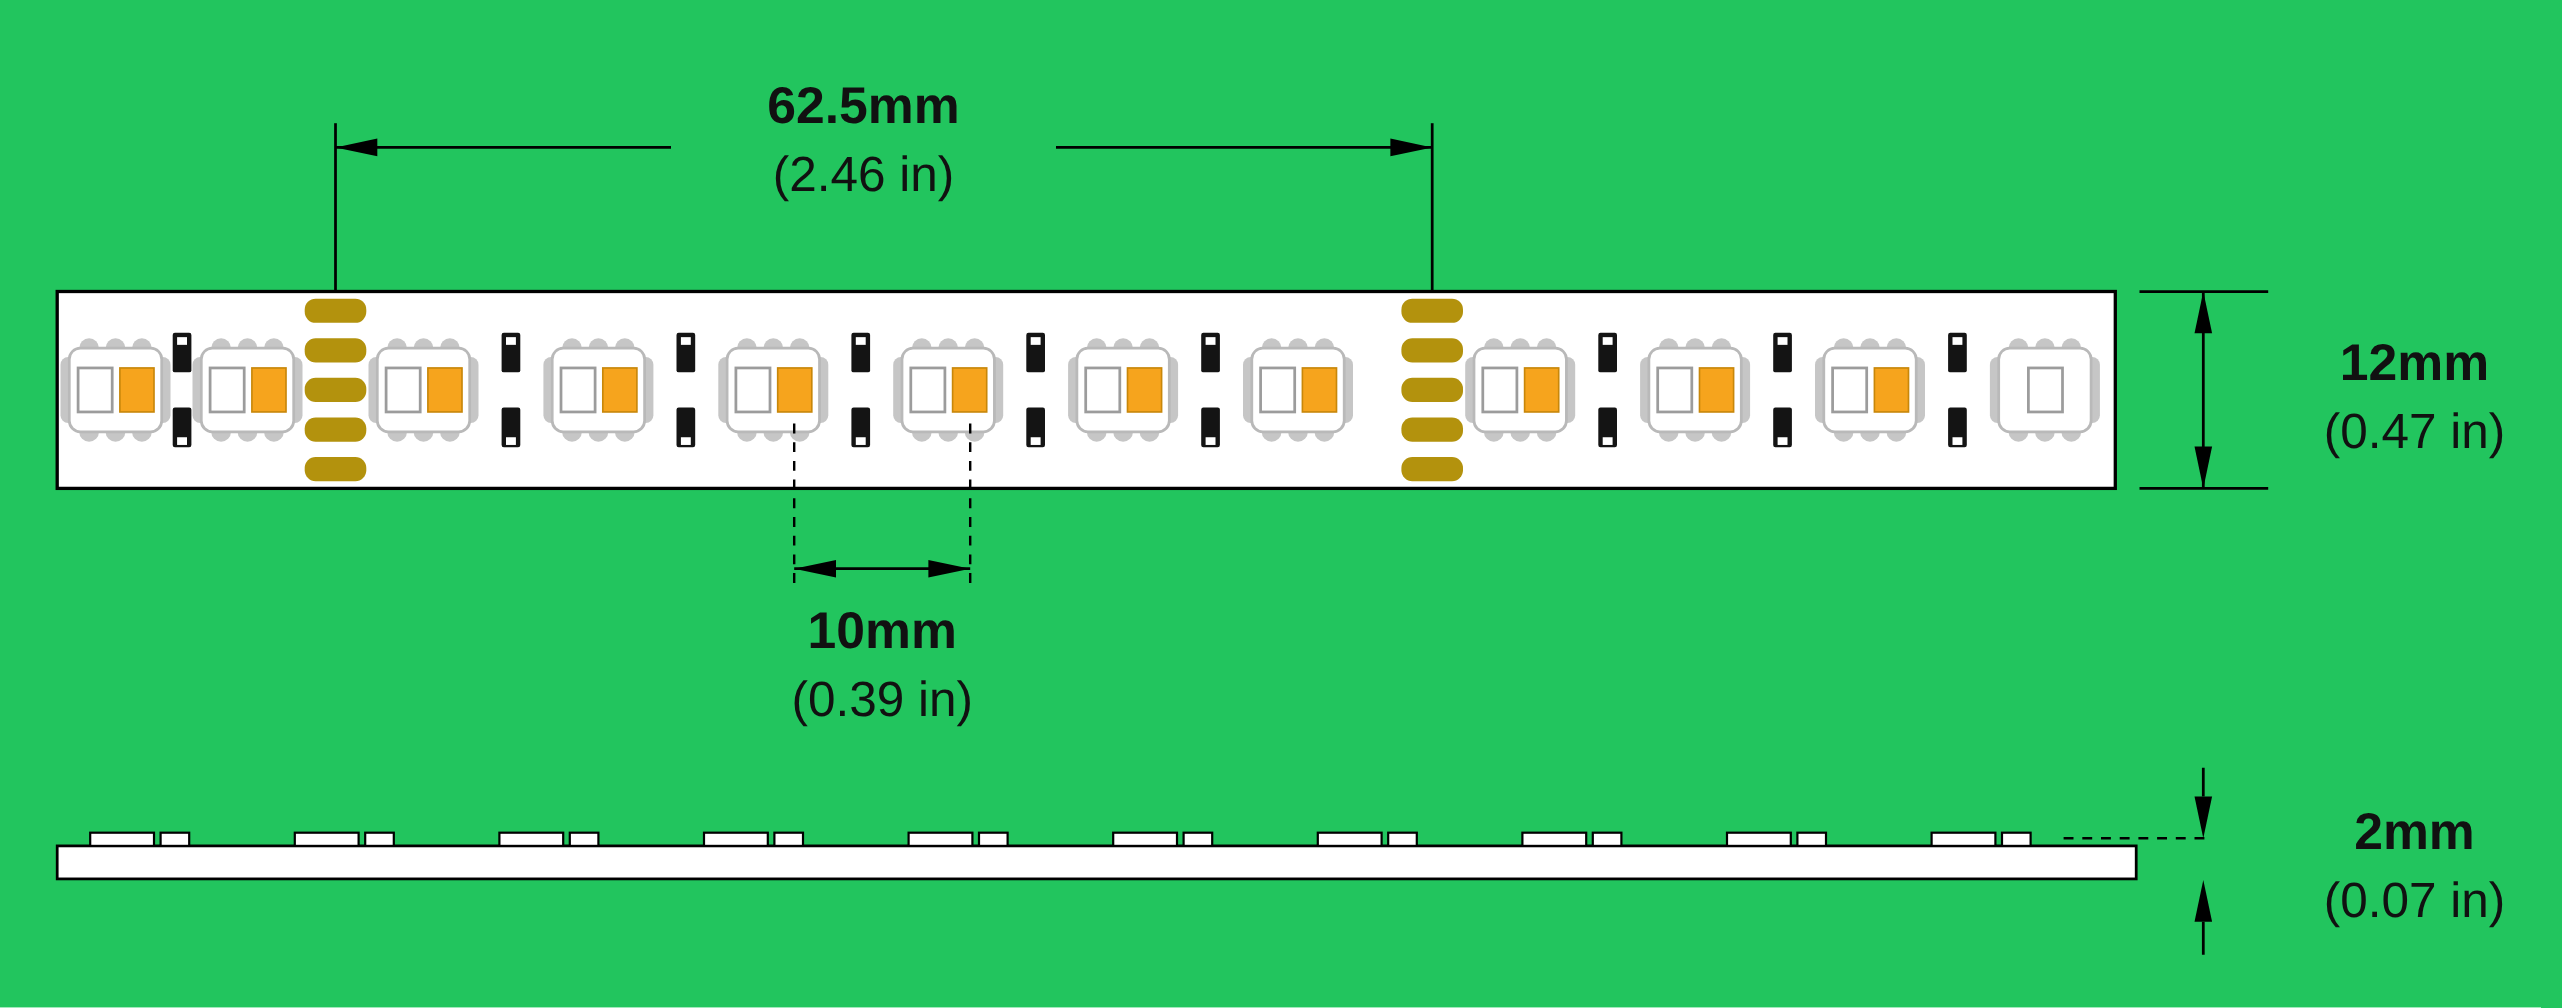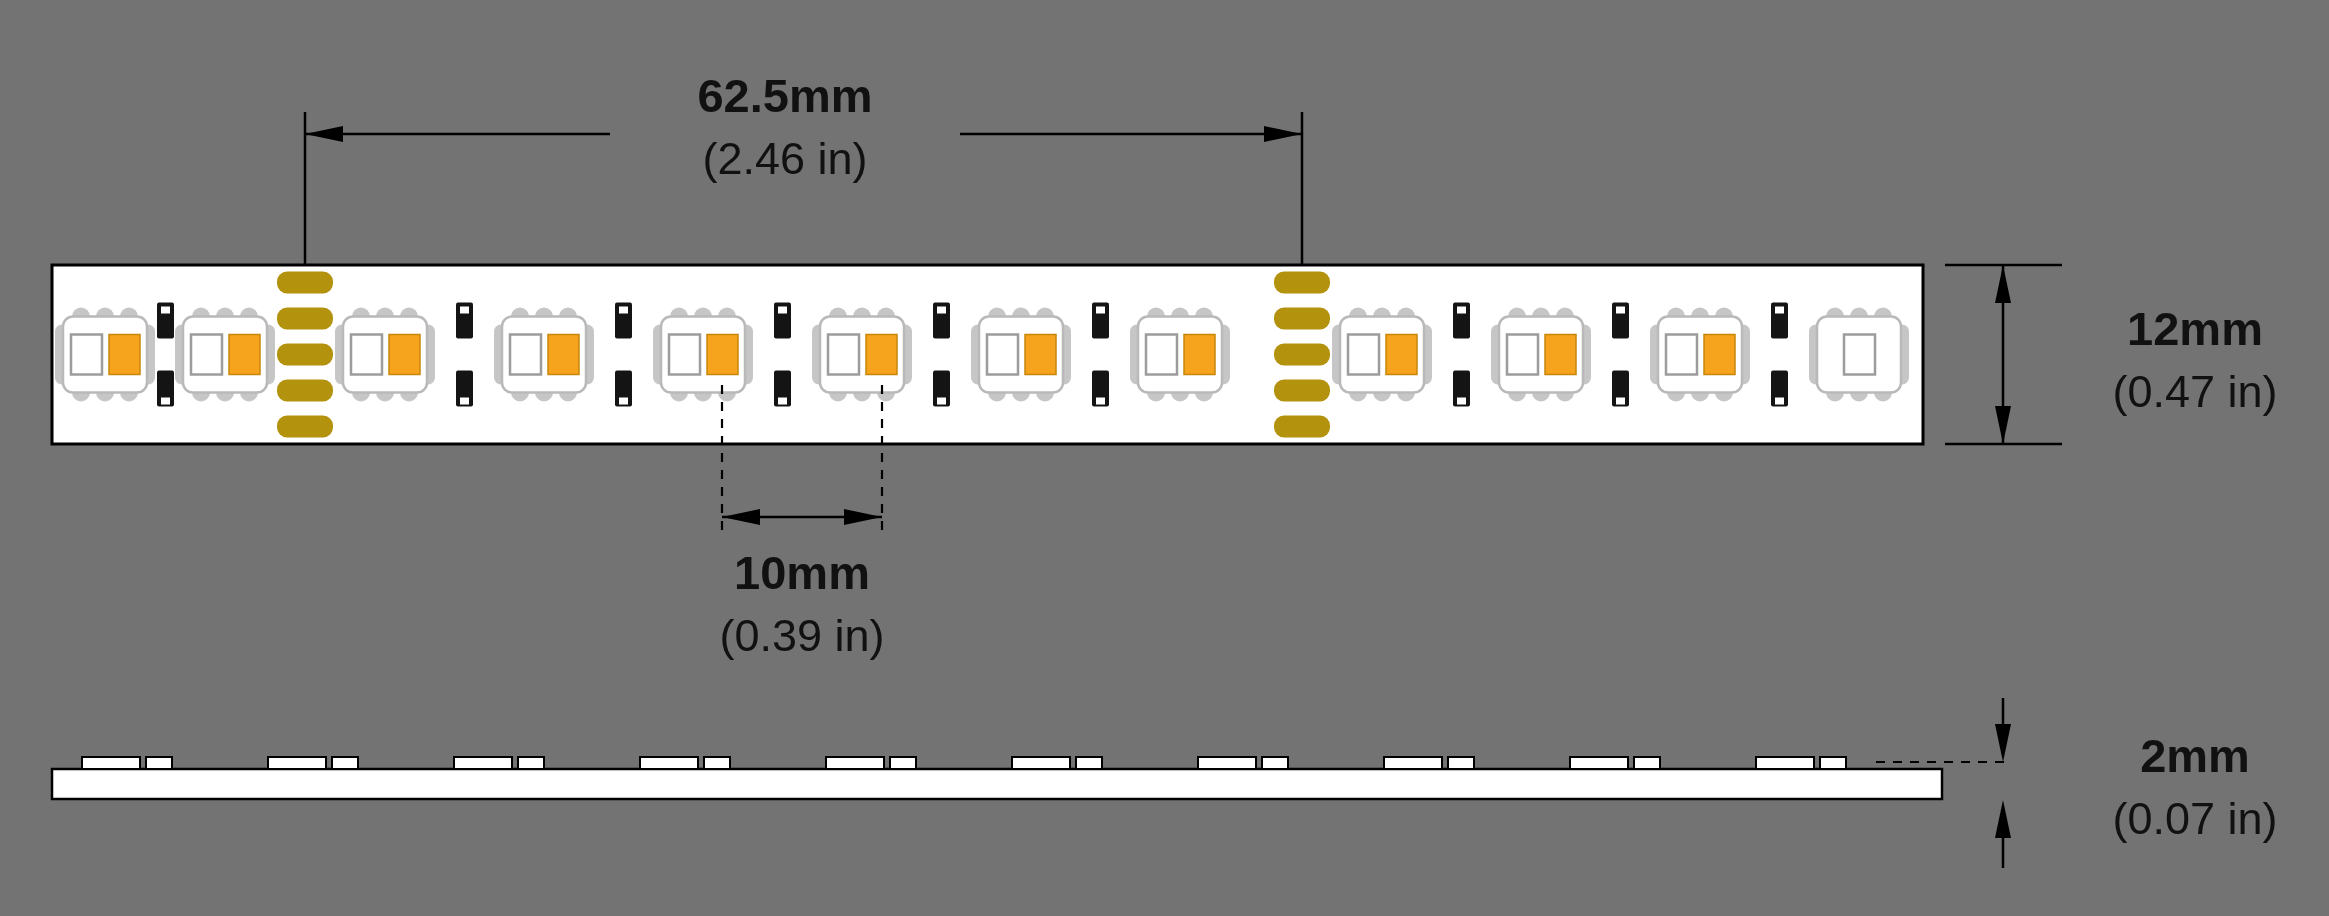--- a/index.html
+++ b/index.html
@@ -5,21 +5,21 @@
   :root{
     --led-chip:#F6A41D;
     --led-chip-border:#C8870A;
     --solder-pad:#B3920D;
     --component-black:#141414;
     --package-gray:#C6C6C6;
     --outline:#000000;
   }
   html,body{margin:0;padding:0;background:#ffffff;}
   .canvas{
-    position:relative;width:2329px;height:916px;background:#737373;
+    position:relative;width:2329px;height:916px;background:#22c55e;
     font-family:"Liberation Sans",sans-serif;overflow:hidden;
   }
   svg{display:block;}
   .dim-bold{font-family:"Liberation Sans",sans-serif;font-size:47px;font-weight:700;fill:#111111;}
   .dim-reg{font-family:"Liberation Sans",sans-serif;font-size:45px;font-weight:400;fill:#111111;}
   .ln{stroke:var(--outline);stroke-width:2.5;fill:none;}
   .ln-thick{stroke:var(--outline);stroke-width:3;fill:#ffffff;}
   .dash{stroke:var(--outline);stroke-width:2.2;stroke-dasharray:9 8;fill:none;}
   .ah{fill:var(--outline);stroke:none;}
   .pkg{fill:var(--package-gray);stroke:none;}

